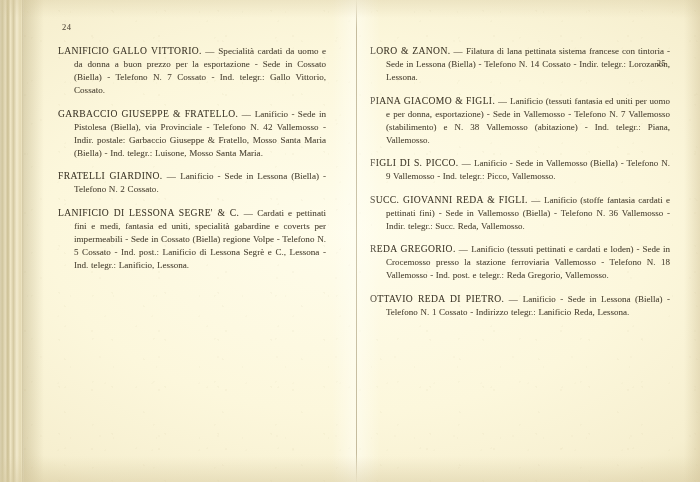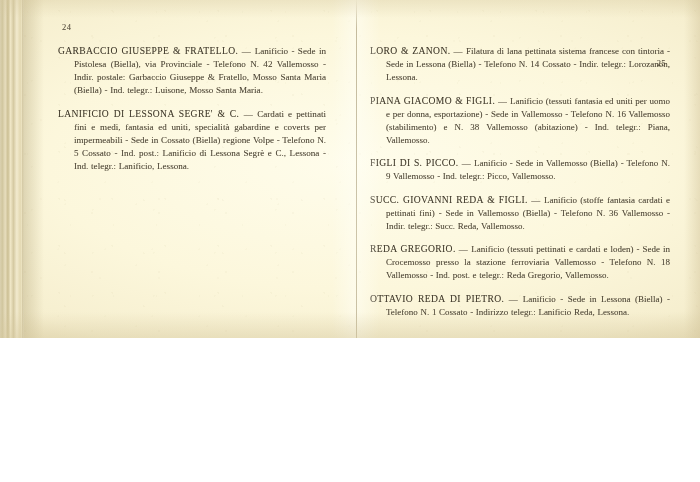--- a/index.html
+++ b/index.html
@@ -4,21 +4,21 @@
 <style>
   html, body {
     margin: 0;
     padding: 0;
     background: #ffffff;
   }
 
   #scan {
     position: relative;
     width: 700px;
-    height: 338px;
+    height: 482px;
     overflow: hidden;
     background: #fbf6dd;
     font-family: "Liberation Serif", "DejaVu Serif", serif;
     color: #4a4437;
   }
 
   
   .paper-tone {
     position: absolute;
     inset: 0;
@@ -186,46 +186,52 @@
   <div class="paper-tone"></div>
   <div class="paper-grain"></div>
 
   <div class="spread">
 
     <div class="page page-left">
       <div class="folio folio-left ink-soft">24</div>
 
       <div class="entries">
 
+        <p class="entry ink-soft">
+          <span class="name">LANIFICIO GALLO VITTORIO.</span><span class="dash"> — </span><span class="desc">Specialità cardati da uomo e da donna a buon prezzo per la esportazione - Sede in Cossato (Biella) - Telefono N. 7 Cossato - Ind. telegr.: Gallo Vittorio, Cossato.</span>
+        </p>
 
         <p class="entry ink-soft">
           <span class="name">GARBACCIO GIUSEPPE &amp; FRATELLO.</span><span class="dash"> — </span><span class="desc">Lanificio - Sede in Pistolesa (Biella), via Provinciale - Telefono N. 42 Vallemosso - Indir. postale: Garbaccio Giuseppe &amp; Fratello, Mosso Santa Maria (Biella) - Ind. telegr.: Luisone, Mosso Santa Maria.</span>
         </p>
 
 
+        <p class="entry ink-soft">
+          <span class="name">FRATELLI GIARDINO.</span><span class="dash"> — </span><span class="desc">Lanificio - Sede in Lessona (Biella) - Telefono N. 2 Cossato.</span>
+        </p>
 
 
         <p class="entry ink-soft">
           <span class="name">LANIFICIO DI LESSONA SEGRE' &amp; C.</span><span class="dash"> — </span><span class="desc">Cardati e pettinati fini e medi, fantasia ed uniti, specialità gabardine e coverts per impermeabili - Sede in Cossato (Biella) regione Volpe - Telefono N. 5 Cossato - Ind. post.: Lanificio di Lessona Segrè e C., Lessona - Ind. telegr.: Lanificio, Lessona.</span>
         </p>
 
       </div>
     </div>
 
     <div class="page page-right">
       <div class="folio folio-right ink-soft">25</div>
 
       <div class="entries">
 
         <p class="entry ink-soft">
           <span class="name">LORO &amp; ZANON.</span><span class="dash"> — </span><span class="desc">Filatura di lana pettinata sistema francese con tintoria - Sede in Lessona (Biella) - Telefono N. 14 Cossato - Indir. telegr.: Lorozanon, Lessona.</span>
         </p>
 
         <p class="entry ink-soft">
-          <span class="name">PIANA GIACOMO &amp; FIGLI.</span><span class="dash"> — </span><span class="desc">Lanificio (tessuti fantasia ed uniti per uomo e per donna, esportazione) - Sede in Vallemosso - Telefono N. 16 Vallemosso (stabilimento) e N. 38 Vallemosso (abitazione) - Ind. telegr.: Piana, Vallemosso.</span>
+          <span class="name">PIANA GIACOMO &amp; FIGLI.</span><span class="dash"> — </span><span class="desc">Lanificio (tessuti fantasia ed uniti per uomo e per donna, esportazione) - Sede in Vallemosso - Telefono N. 7 Vallemosso (stabilimento) e N. 38 Vallemosso (abitazione) - Ind. telegr.: Piana, Vallemosso.</span>
         </p>
 
         <p class="entry ink-soft">
           <span class="name">FIGLI DI S. PICCO.</span><span class="dash"> — </span><span class="desc">Lanificio - Sede in Vallemosso (Biella) - Telefono N. 9 Vallemosso - Ind. telegr.: Picco, Vallemosso.</span>
         </p>
 
         <p class="entry ink-soft">
           <span class="name">SUCC. GIOVANNI REDA &amp; FIGLI.</span><span class="dash"> — </span><span class="desc">Lanificio (stoffe fantasia cardati e pettinati fini) - Sede in Vallemosso (Biella) - Telefono N. 36 Vallemosso - Indir. telegr.: Succ. Reda, Vallemosso.</span>
         </p>
 

